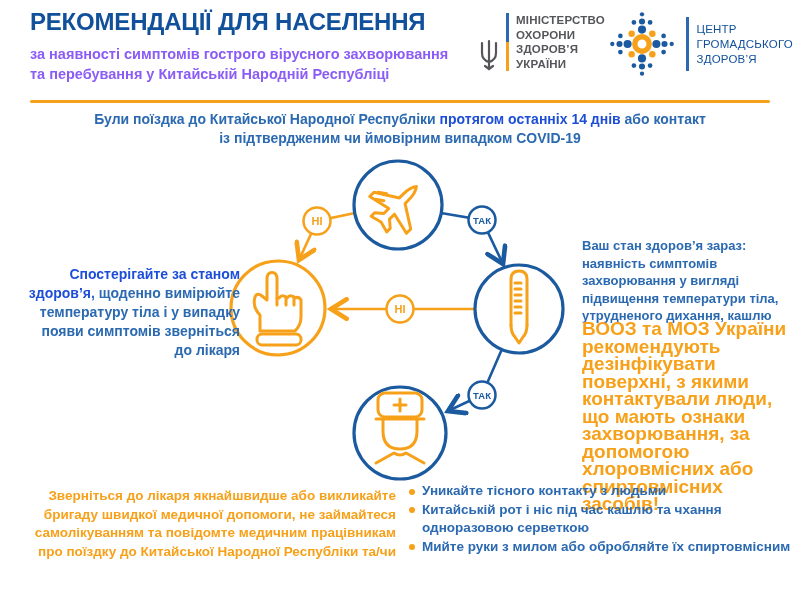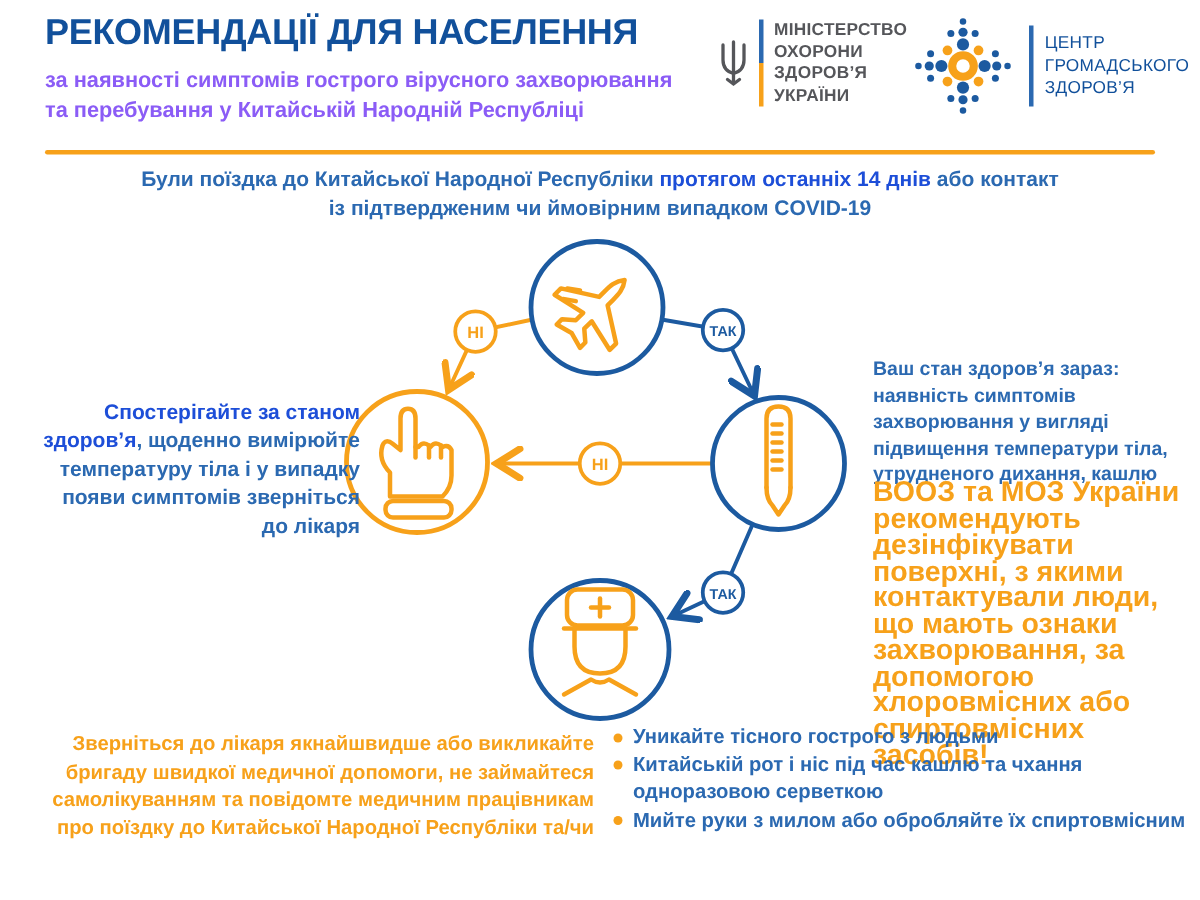--- a/index.html
+++ b/index.html
@@ -3,21 +3,21 @@
 <meta charset="utf-8">
 <style>
   html,body{margin:0;padding:0;background:#fff;}
   .page{position:relative;width:800px;height:560px;background:#ffffff;overflow:hidden;
         font-family:"Liberation Sans",sans-serif;}
   
   .title{position:absolute;left:30px;top:8px;font-size:24px;font-weight:700;
          letter-spacing:-0.2px;color:#11509b;white-space:nowrap;}
   .subtitle{position:absolute;left:30px;top:44px;font-size:14.5px;line-height:20px;
             font-weight:600;color:#8b5cf6;}
-  .min-logo{position:absolute;left:479px;top:13px;display:flex;gap:7px;align-items:center;}
+  .min-logo{position:absolute;left:479px;top:13px;display:flex;gap:7px;align-items:flex-end;}
   .min-bar{width:3px;height:58px;background:linear-gradient(#2b69b1 0 50%,#f7a11a 50% 100%);}
   .min-text{font-size:11.5px;font-weight:700;color:#55565a;line-height:14.5px;letter-spacing:0.2px;}
   .phc-logo{position:absolute;left:606px;top:6px;display:flex;gap:8px;align-items:center;}
   .phc-bar{width:2.5px;height:54px;background:#2b69b1;}
   .phc-text{font-size:11.5px;font-weight:400;color:#11509b;line-height:15px;letter-spacing:0.2px;}
   .rule-top{position:absolute;left:30px;top:100px;width:740px;height:3px;background:#f7a11a;border-radius:2px;}
   
   .intro{position:absolute;left:0;top:110px;width:800px;text-align:center;font-size:14px;
          font-weight:600;color:#2b69b1;line-height:19px;}
   .hl{color:#1d4ed8;font-weight:700;}
@@ -191,21 +191,21 @@
   <div class="status">
     <span class="head">Ваш стан здоров’я зараз:</span><span>наявність симптомів захворювання у вигляді підвищення температури тіла, утрудненого дихання, кашлю</span>
   </div>
 
   <div class="who">ВООЗ та МОЗ України рекомендують дезінфікувати поверхні, з якими контактували люди, що мають ознаки захворювання, за допомогою хлоровмісних або спиртовмісних засобів!</div>
 
   <div class="calldoc">Зверніться до лікаря якнайшвидше або викликайте бригаду швидкої медичної допомоги, не займайтеся самолікуванням та повідомте медичним працівникам про поїздку до Китайської Народної Республіки та/чи контакт з підтвердженим або ймовірним випадком COVID-19</div>
 
   <div class="advice">
     <ul>
-      <li>Уникайте тісного гострого з людьми</li>
+      <li>Уникайте тісного контакту з людьми</li>
       <li>Китайській рот і ніс під час кашлю та чхання одноразовою серветкою</li>
       <li>Мийте руки з милом або обробляйте їх спиртовмісним антисептиком</li>
     </ul>
   </div>
 
   <div class="rule-bottom"></div>
   <div class="foot-note">* Додаткова інформація за посиланням: http://www.euro.who.int/en/health-topics/emergencies/novel-coronavirus-2019-ncov/-2019-</div>
   <div class="foot-site">www.phc.org.ua</div>
 
 </div>

